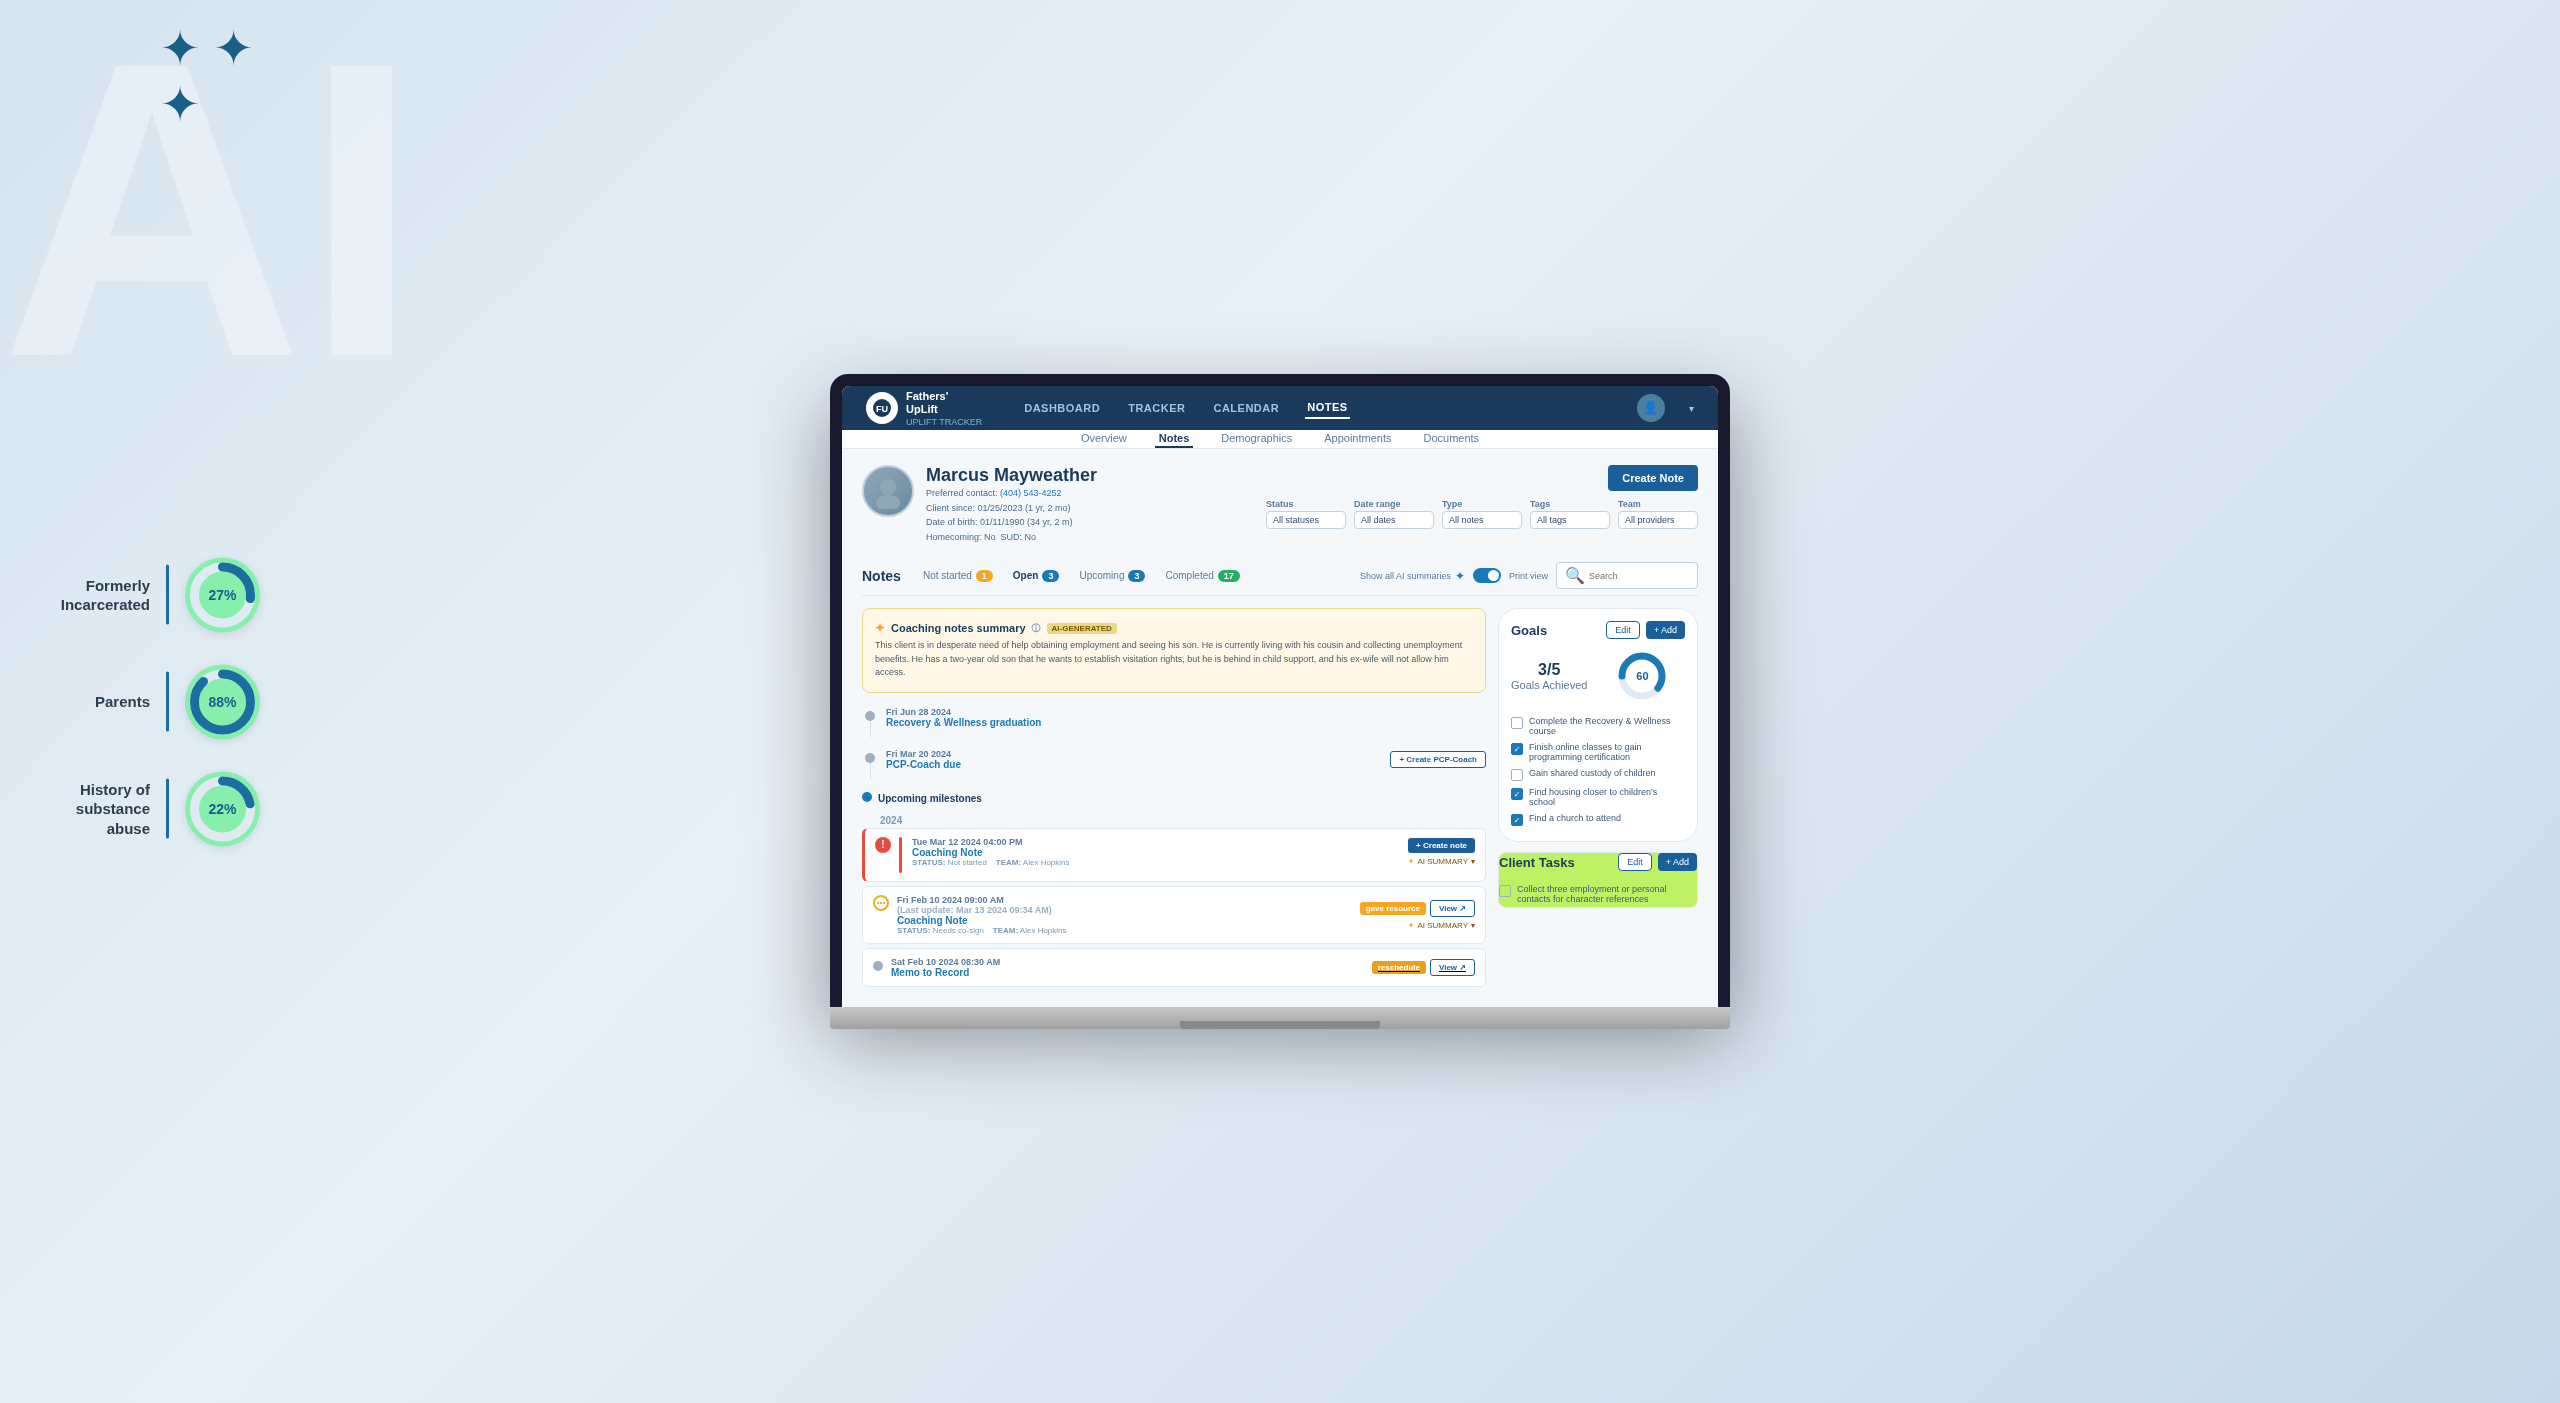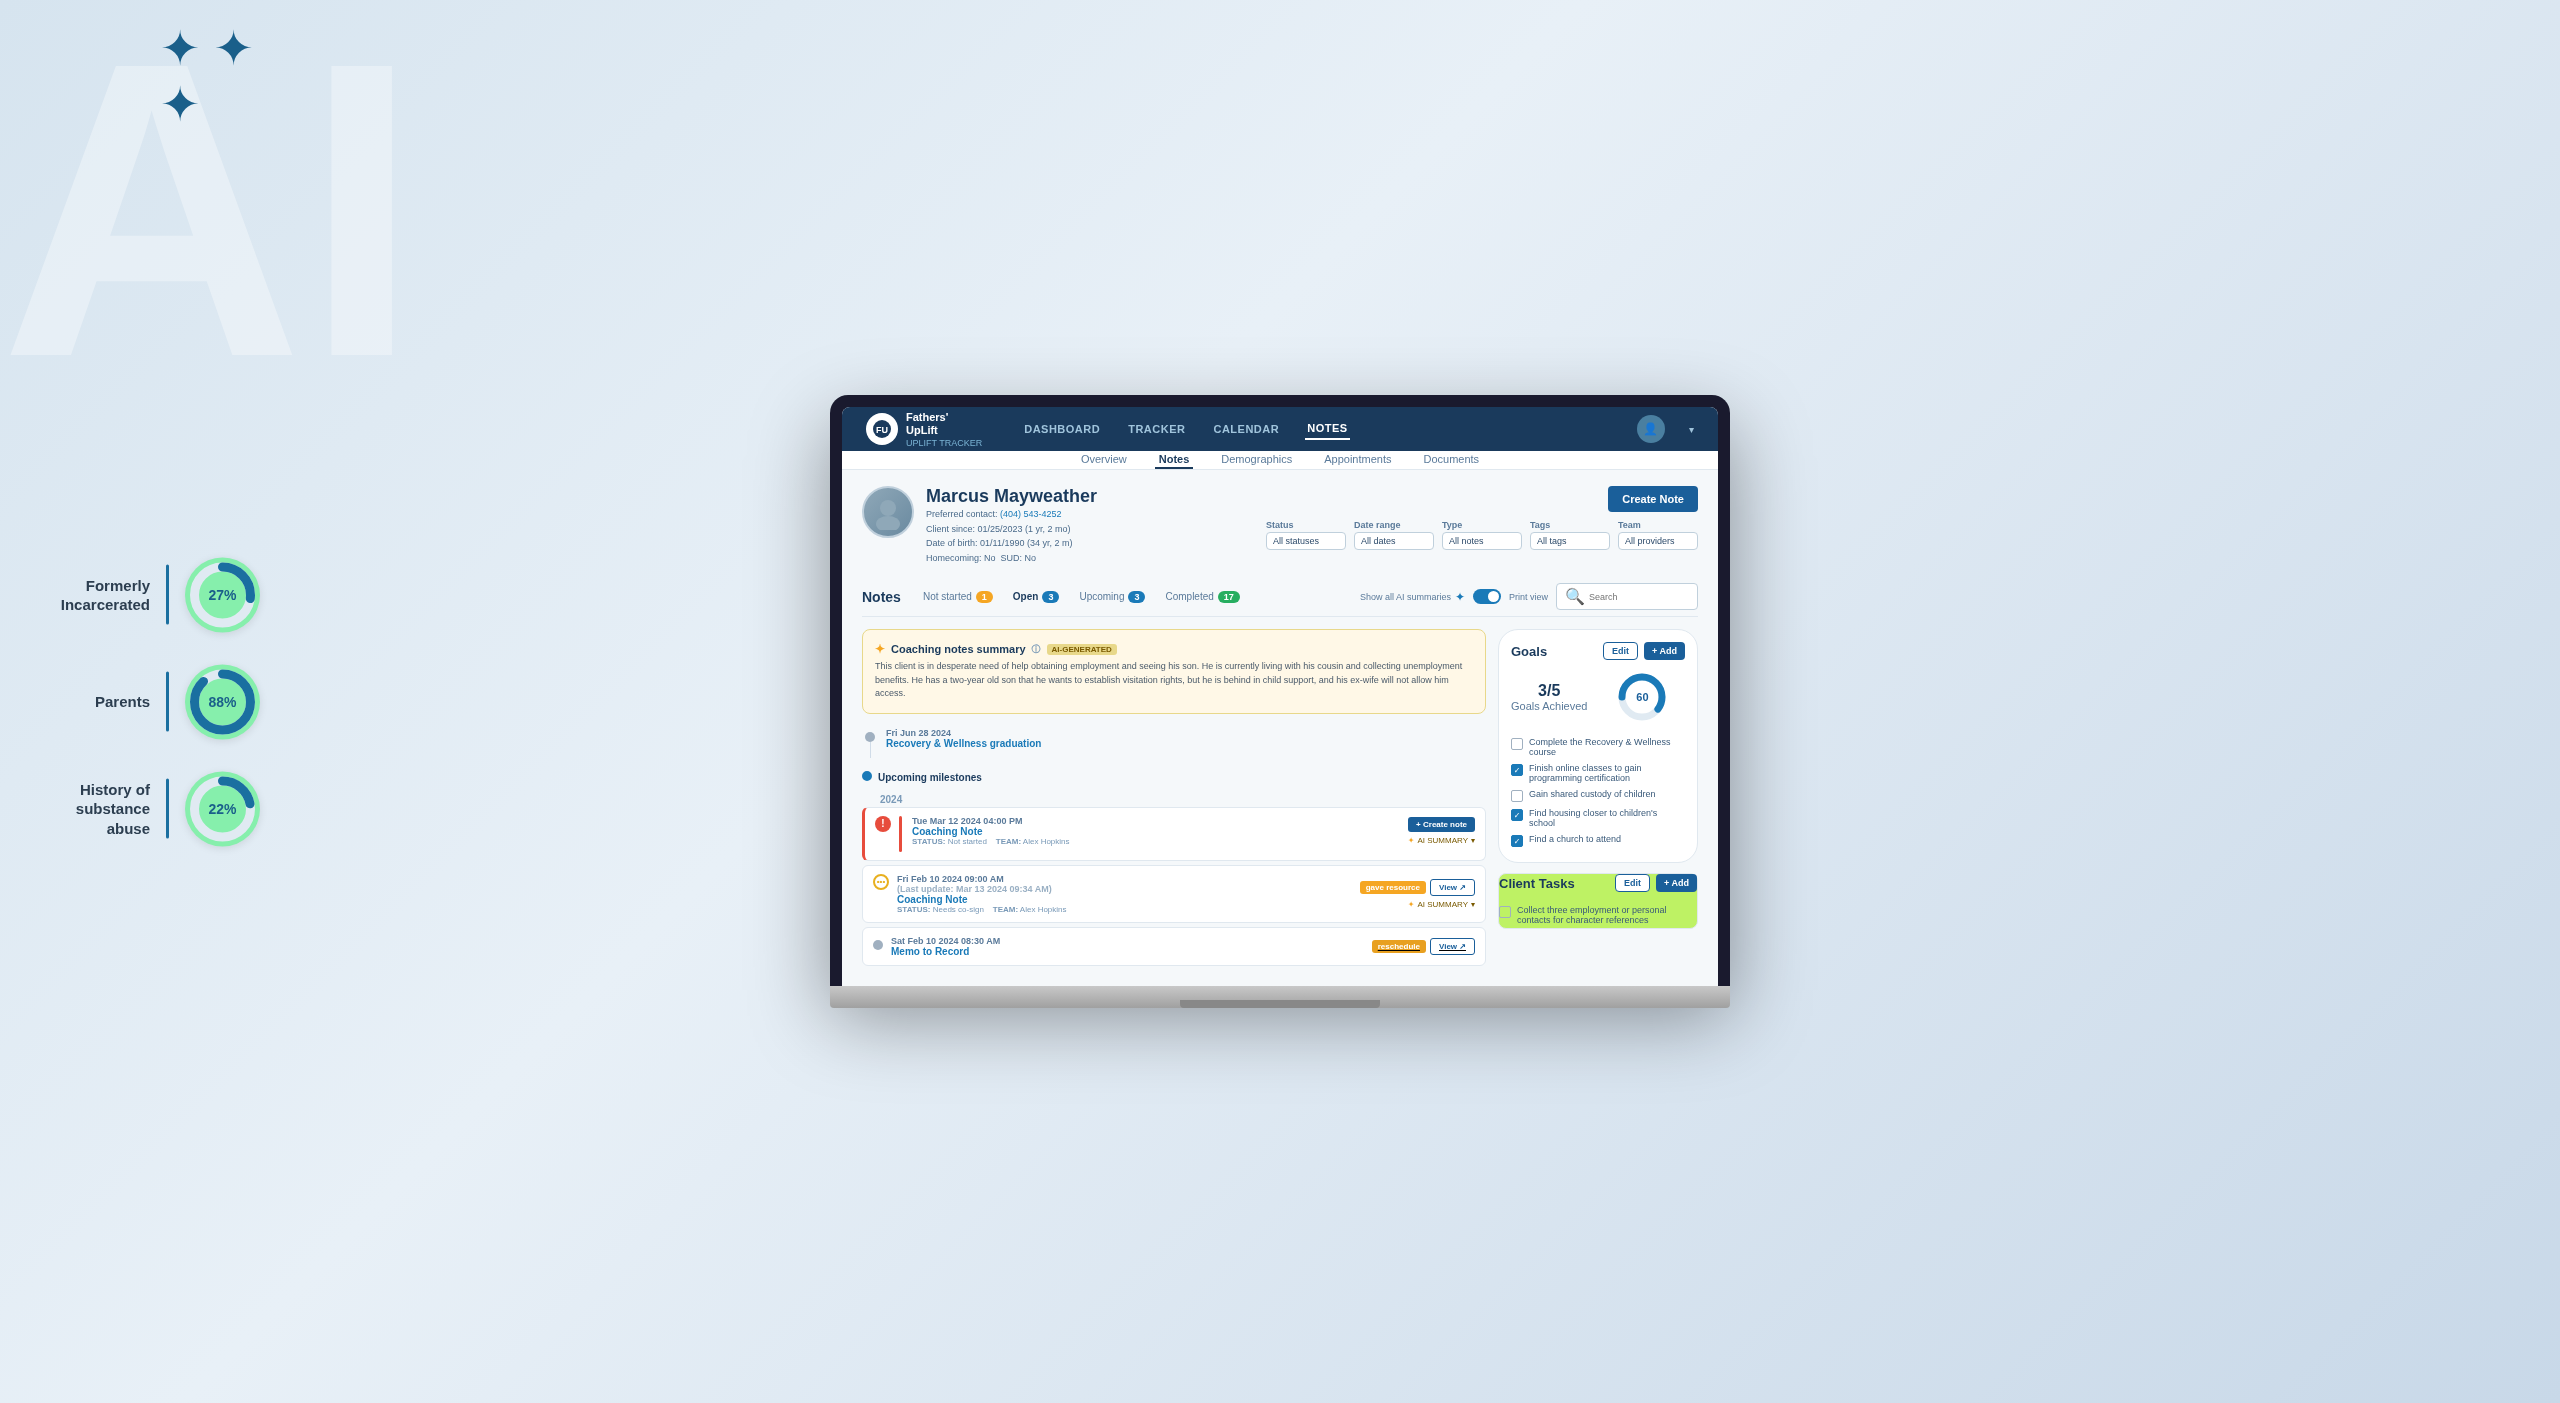--- a/index.html
+++ b/index.html
@@ -495,21 +495,21 @@
       font-size: 13px;
       font-weight: 700;
       color: #1a3a5c;
     }
     .card-actions { display: flex; gap: 6px; }
     .btn-card {
       font-size: 9px;
       padding: 3px 8px;
       border-radius: 4px;
       cursor: pointer;
-      font-weight: 700;
+      font-weight: 400;
     }
     .btn-card-outline { background: #fff; color: #1a5f9a; border: 1px solid #1a5f9a; }
     .btn-card-primary { background: #1a5f9a; color: #fff; border: none; }
 
     .goals-achieved {
       display: flex;
       align-items: center;
       gap: 28px;
       margin-bottom: 10px;
     }
@@ -812,20 +812,35 @@
                 <div class="timeline-content">
                   <div style="display:flex;align-items:center;justify-content:space-between;">
                     <div>
                       <div class="timeline-date">Fri Jun 28 2024</div>
                       <div class="timeline-title">Recovery &amp; Wellness graduation</div>
                     </div>
                   </div>
                 </div>
               </div>
 
+              <div class="timeline-item">
+                <div style="display:flex;flex-direction:column;align-items:center;width:16px;">
+                  <div class="timeline-dot gray"></div>
+                  <div style="width:1px;flex:1;background:#d0dce8;min-height:16px;"></div>
+                </div>
+                <div class="timeline-content">
+                  <div style="display:flex;align-items:center;justify-content:space-between;">
+                    <div>
+                      <div class="timeline-date">Fri Mar 20 2024</div>
+                      <div class="timeline-title">PCP-Coach due</div>
+                    </div>
+                    <button class="btn-sm btn-outline-sm">+ Create PCP-Coach</button>
+                  </div>
+                </div>
+              </div>
 
               <div style="display:flex;align-items:center;gap:6px;padding:4px 0;">
                 <div style="width:10px;height:10px;border-radius:50%;background:#1a7ab8;border:2px solid #1a7ab8;"></div>
                 <span class="milestone-header">Upcoming milestones</span>
               </div>
 
               <div style="padding-left:18px;">
                 <span class="year-label">2024</span>
               </div>
 

